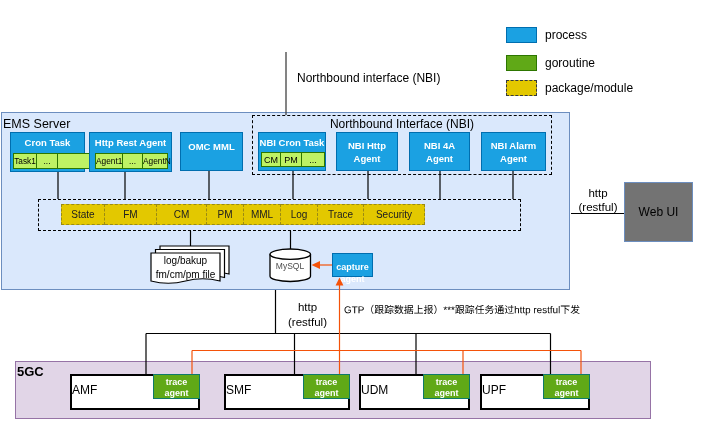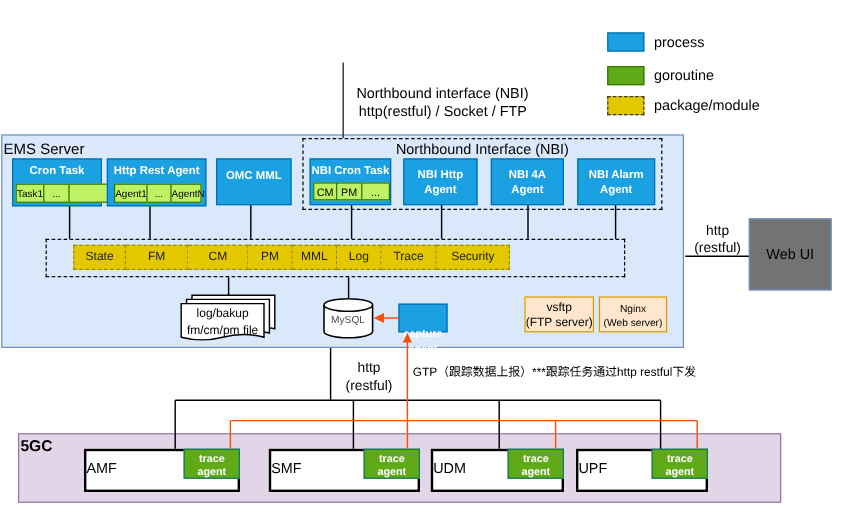--- a/index.html
+++ b/index.html
@@ -26,21 +26,20 @@
 
 
   <div class="abs" style="left:506px;top:27px;width:31px;height:16px;background:#1ba1e2;border:1px solid #006eaf;"></div>
   <div class="abs" style="left:545px;top:28px;font-size:12px;color:#000;">process</div>
   <div class="abs" style="left:506px;top:55px;width:31px;height:16px;background:#60a917;border:1px solid #2d7600;"></div>
   <div class="abs" style="left:545px;top:56px;font-size:12px;color:#000;">goroutine</div>
   <div class="abs" style="left:506px;top:80px;width:31px;height:16px;background:#e3c800;border:1px dashed #36393d;"></div>
   <div class="abs" style="left:545px;top:81px;font-size:12px;color:#000;">package/module</div>
 
   <div class="abs" style="left:297px;top:71px;font-size:12px;color:#000;">Northbound interface (NBI)</div>
-  <div class="abs" style="left:299px;top:85.5px;font-size:12px;color:#000;">http(restful) / Socket / FTP</div>
 
   <div class="abs" style="left:252px;top:115px;width:300px;height:60px;border:1px dashed #000;"></div>
   <div class="abs" style="left:252px;top:117px;width:300px;text-align:center;font-size:12px;color:#000;">Northbound Interface (NBI)</div>
 
   <div class="abs blue" style="left:10px;top:132px;width:75px;height:40px;"></div>
   <div class="abs ttl" style="left:10px;top:137px;width:75px;">Cron Task</div>
   <div class="abs gcell" style="left:13px;top:153px;width:24px;height:16px;line-height:15px;">Task1</div>
   <div class="abs gcell" style="left:36px;top:153px;width:22px;height:16px;line-height:15px;">...</div>
   <div class="abs gcell" style="left:57px;top:153px;width:25px;height:16px;line-height:15px;padding-left:45px;">TaskN</div>
 
@@ -69,26 +68,22 @@
     <div class="seg" style="width:52px;">FM</div>
     <div class="seg" style="width:50px;">CM</div>
     <div class="seg" style="width:37px;">PM</div>
     <div class="seg" style="width:37px;">MML</div>
     <div class="seg" style="width:37px;">Log</div>
     <div class="seg" style="width:46px;">Trace</div>
     <div class="seg" style="width:61px;">Security</div>
   </div>
 
   <div class="abs blue" style="left:332px;top:253px;width:41px;height:24px;font-weight:bold;font-size:9px;
-       text-align:center;line-height:11.5px;padding-top:19px;">capture<br>agent</div>
+       text-align:center;line-height:11.5px;padding-top:8px;">capture<br>agent</div>
 
-  <div class="abs" style="left:437px;top:247px;width:58px;height:30px;background:#ffe6cc;border:1.5px solid #d79b00;
-       font-size:10px;text-align:center;line-height:13px;padding-top:2px;color:#000;white-space:nowrap;">vsftp<br>(FTP server)</div>
-  <div class="abs" style="left:499px;top:247px;width:57px;height:30px;background:#ffe6cc;border:1.5px solid #d79b00;
-       font-size:8.5px;text-align:center;line-height:12px;padding-top:3px;color:#000;white-space:nowrap;">Nginx<br>(Web server)</div>
 
   <div class="abs" style="left:624px;top:182px;width:69px;height:60px;background:#737373;border:1px solid #6c8ebf;
        display:flex;align-items:center;justify-content:center;font-size:12px;color:#000;">Web UI</div>
   <div class="abs" style="left:570px;top:186px;width:56px;text-align:center;font-size:11.5px;color:#000;line-height:14px;">http<br>(restful)</div>
 
   <div class="abs" style="left:277px;top:300px;width:61px;text-align:center;font-size:11.5px;color:#000;line-height:14.6px;">http<br>(restful)</div>
 
   <div class="abs" style="left:70px;top:374px;width:130px;height:36px;background:#fff;border:2px solid #000;"></div>
   <div class="abs" style="left:72px;top:383px;font-size:12px;color:#000;">AMF</div>
   <div class="abs" style="left:224px;top:374px;width:126px;height:36px;background:#fff;border:2px solid #000;"></div>

